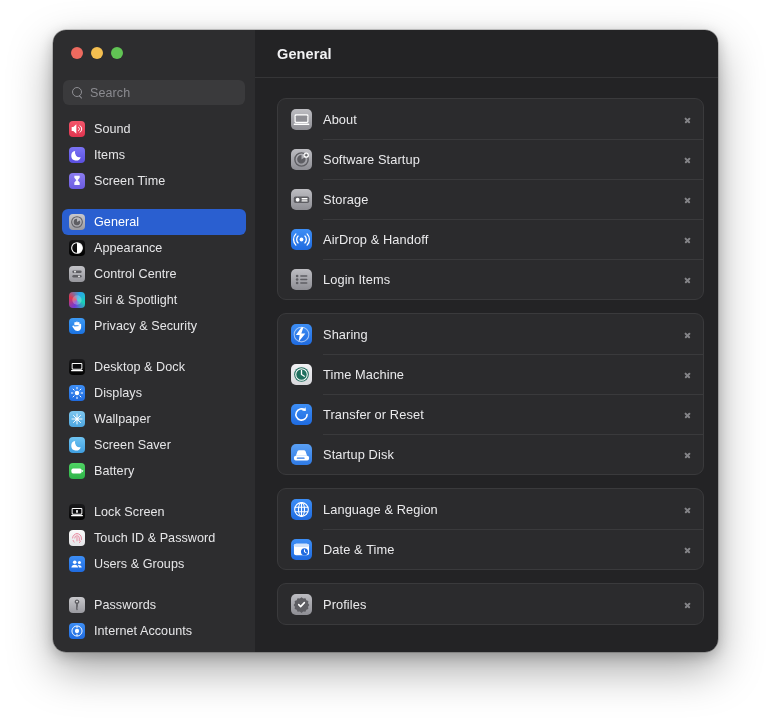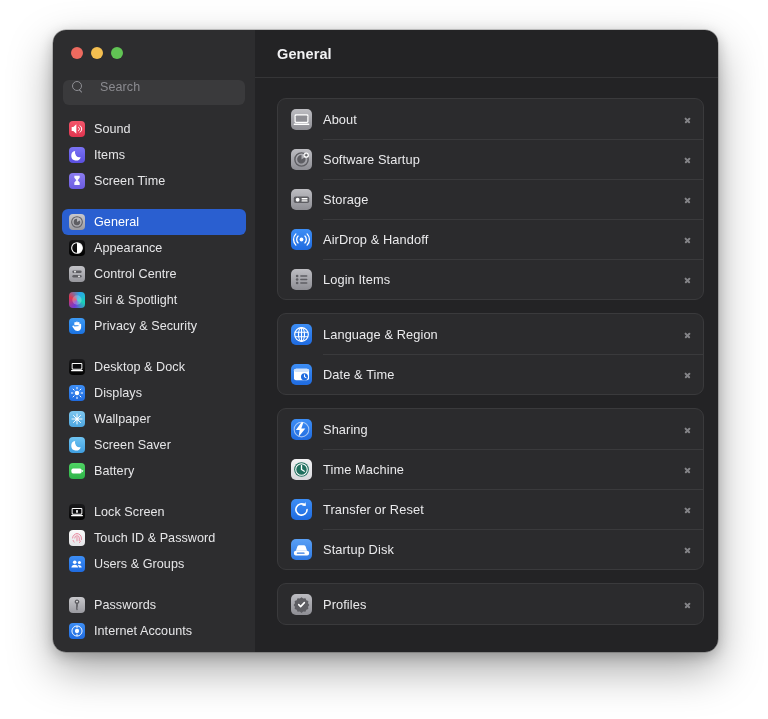--- a/index.html
+++ b/index.html
@@ -55,22 +55,23 @@
   .dot.red    { background: #ed6a5f; }
   .dot.yellow { background: #f4bf50; }
   .dot.green  { background: #61c454; }
 
   .search {
     height: 25px;
     margin: 6px 1px 11px 1px;
     background: #3a3a3c;
     border-radius: 6px;
     display: flex;
+    align-items: center;
     padding: 0 8px;
-    gap: 16px;
+    gap: 6px;
   }
   .search .mag {
     width: 13px; height: 13px;
     flex: 0 0 13px;
     position: relative;
   }
   .search .mag::before {
     content: "";
     position: absolute;
     left: 1px; top: 1px;
@@ -484,45 +485,20 @@
                 </svg>
               </span>
               <span class="row-label">Login Items</span>
               <span class="chev"></span>
             </div>
           </div>
           <div class="group">
             <div class="row">
               <span class="row-icon" style="background: linear-gradient(rgb(61, 142, 245), rgb(31, 107, 224));">
                 <svg width="21" height="21" viewBox="0 0 24 24" fill="#ffffff">
-                  <circle cx="12" cy="12" r="7.8" fill="none" stroke="#fff" stroke-width="1.3"></circle>
-                  <ellipse cx="12" cy="12" rx="3.4" ry="7.8" fill="none" stroke="#fff" stroke-width="1.3"></ellipse>
-                  <path d="M4.4 9.4h15.2M4.4 14.6h15.2M12 4.2v15.6" stroke="#fff" stroke-width="1.3"></path>
-                </svg>
-              </span>
-              <span class="row-label">Language &amp; Region</span>
-              <span class="chev"></span>
-            </div>
-            <div class="row">
-              <span class="row-icon" style="background: linear-gradient(rgb(61, 142, 245), rgb(31, 107, 224));">
-                <svg width="21" height="21" viewBox="0 0 24 24" fill="#ffffff">
-                  <rect x="3.4" y="5.4" width="17.2" height="13.2" rx="2.4" fill="#fff"></rect>
-                  <rect x="3.4" y="5.4" width="17.2" height="3.6" rx="2.4" fill="#cfe2fb"></rect>
-                  <circle cx="15.4" cy="14.6" r="4" fill="#1f6be0"></circle>
-                  <path d="M15.4 12.2v2.4l1.7 1" stroke="#fff" stroke-width="1.2" fill="none" stroke-linecap="round"></path>
-                </svg>
-              </span>
-              <span class="row-label">Date &amp; Time</span>
-              <span class="chev"></span>
-            </div>
-          </div>
-          <div class="group">
-            <div class="row">
-              <span class="row-icon" style="background: linear-gradient(rgb(61, 142, 245), rgb(31, 107, 224));">
-                <svg width="21" height="21" viewBox="0 0 24 24" fill="#ffffff">
                   <path d="M12 3.6l-6.4 8.9h4.3l-1.2 7.9 7.7-9.6h-4.6l2.4-7.2z" fill="#fff"></path>
                   <circle cx="12" cy="12" r="8.4" fill="none" stroke="#fff" stroke-width="1.2" opacity=".55"></circle>
                 </svg>
               </span>
               <span class="row-label">Sharing</span>
               <span class="chev"></span>
             </div>
             <div class="row">
               <span class="row-icon" style="background: linear-gradient(rgb(242, 242, 244), rgb(216, 216, 220));">
                 <svg width="21" height="21" viewBox="0 0 24 24" fill="#1f6f5e">
@@ -553,20 +529,45 @@
                   <path d="M5.6 13.4l1.8-5a2 2 0 0 1 1.9-1.4h5.4a2 2 0 0 1 1.9 1.4l1.8 5z" fill="#fff"></path>
                   <rect x="6.6" y="15.4" width="9" height="1.5" rx=".7" fill="#2f7ae4"></rect>
                 </svg>
               </span>
               <span class="row-label">Startup Disk</span>
               <span class="chev"></span>
             </div>
           </div>
           <div class="group">
             <div class="row">
+              <span class="row-icon" style="background: linear-gradient(rgb(61, 142, 245), rgb(31, 107, 224));">
+                <svg width="21" height="21" viewBox="0 0 24 24" fill="#ffffff">
+                  <circle cx="12" cy="12" r="7.8" fill="none" stroke="#fff" stroke-width="1.3"></circle>
+                  <ellipse cx="12" cy="12" rx="3.4" ry="7.8" fill="none" stroke="#fff" stroke-width="1.3"></ellipse>
+                  <path d="M4.4 9.4h15.2M4.4 14.6h15.2M12 4.2v15.6" stroke="#fff" stroke-width="1.3"></path>
+                </svg>
+              </span>
+              <span class="row-label">Language &amp; Region</span>
+              <span class="chev"></span>
+            </div>
+            <div class="row">
+              <span class="row-icon" style="background: linear-gradient(rgb(61, 142, 245), rgb(31, 107, 224));">
+                <svg width="21" height="21" viewBox="0 0 24 24" fill="#ffffff">
+                  <rect x="3.4" y="5.4" width="17.2" height="13.2" rx="2.4" fill="#fff"></rect>
+                  <rect x="3.4" y="5.4" width="17.2" height="3.6" rx="2.4" fill="#cfe2fb"></rect>
+                  <circle cx="15.4" cy="14.6" r="4" fill="#1f6be0"></circle>
+                  <path d="M15.4 12.2v2.4l1.7 1" stroke="#fff" stroke-width="1.2" fill="none" stroke-linecap="round"></path>
+                </svg>
+              </span>
+              <span class="row-label">Date &amp; Time</span>
+              <span class="chev"></span>
+            </div>
+          </div>
+          <div class="group">
+            <div class="row">
               <span class="row-icon" style="background: linear-gradient(rgb(189, 189, 194), rgb(142, 142, 148));">
                 <svg width="21" height="21" viewBox="0 0 24 24" fill="#5e5e63">
                   <path d="M12 3.6l2 1.5 2.5-.3 1 2.3 2.3 1-.3 2.5 1.5 2-1.5 2 .3 2.5-2.3 1-1 2.3-2.5-.3-2 1.5-2-1.5-2.5.3-1-2.3-2.3-1 .3-2.5-1.5-2 1.5-2-.3-2.5 2.3-1 1-2.3 2.5.3z" fill="#5e5e63"></path>
                   <path d="M8.8 12.2l2.2 2.2 4.3-4.5" stroke="#fff" stroke-width="1.8" fill="none" stroke-linecap="round" stroke-linejoin="round"></path>
                 </svg>
               </span>
               <span class="row-label">Profiles</span>
               <span class="chev"></span>
             </div>
           </div>

